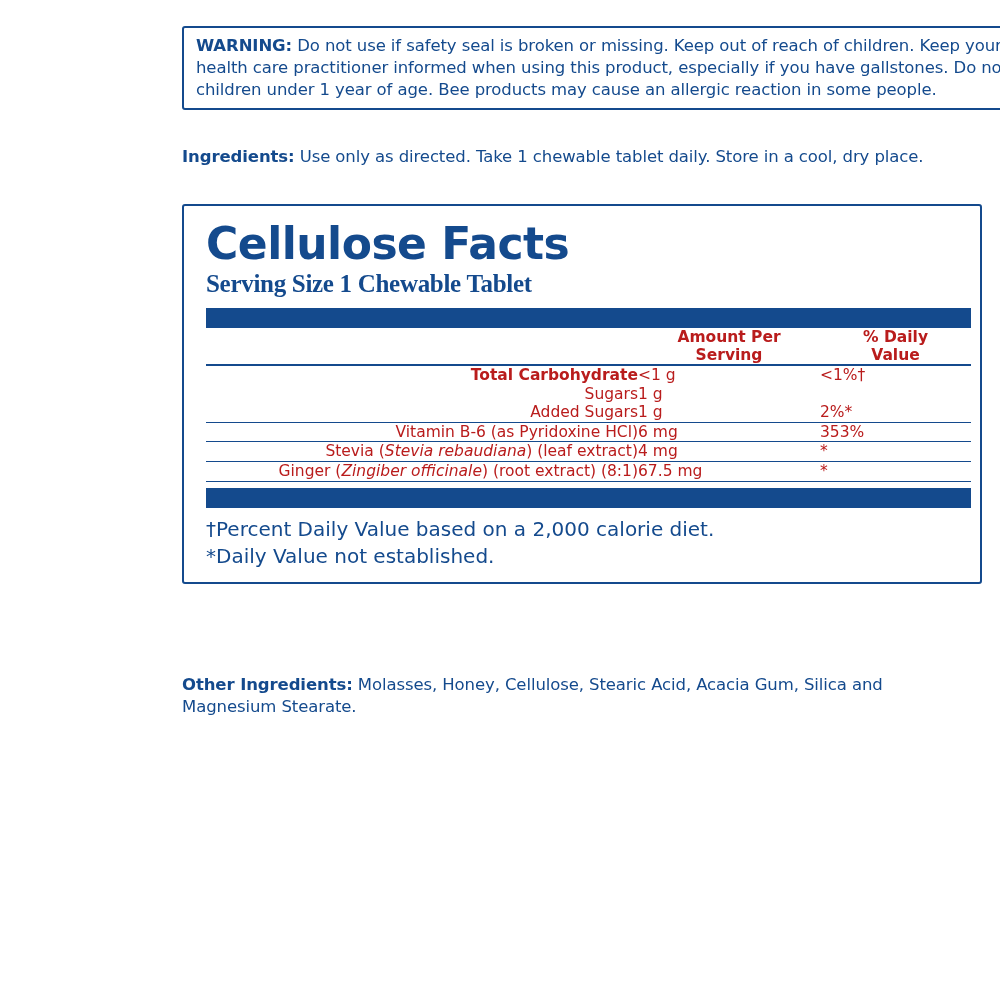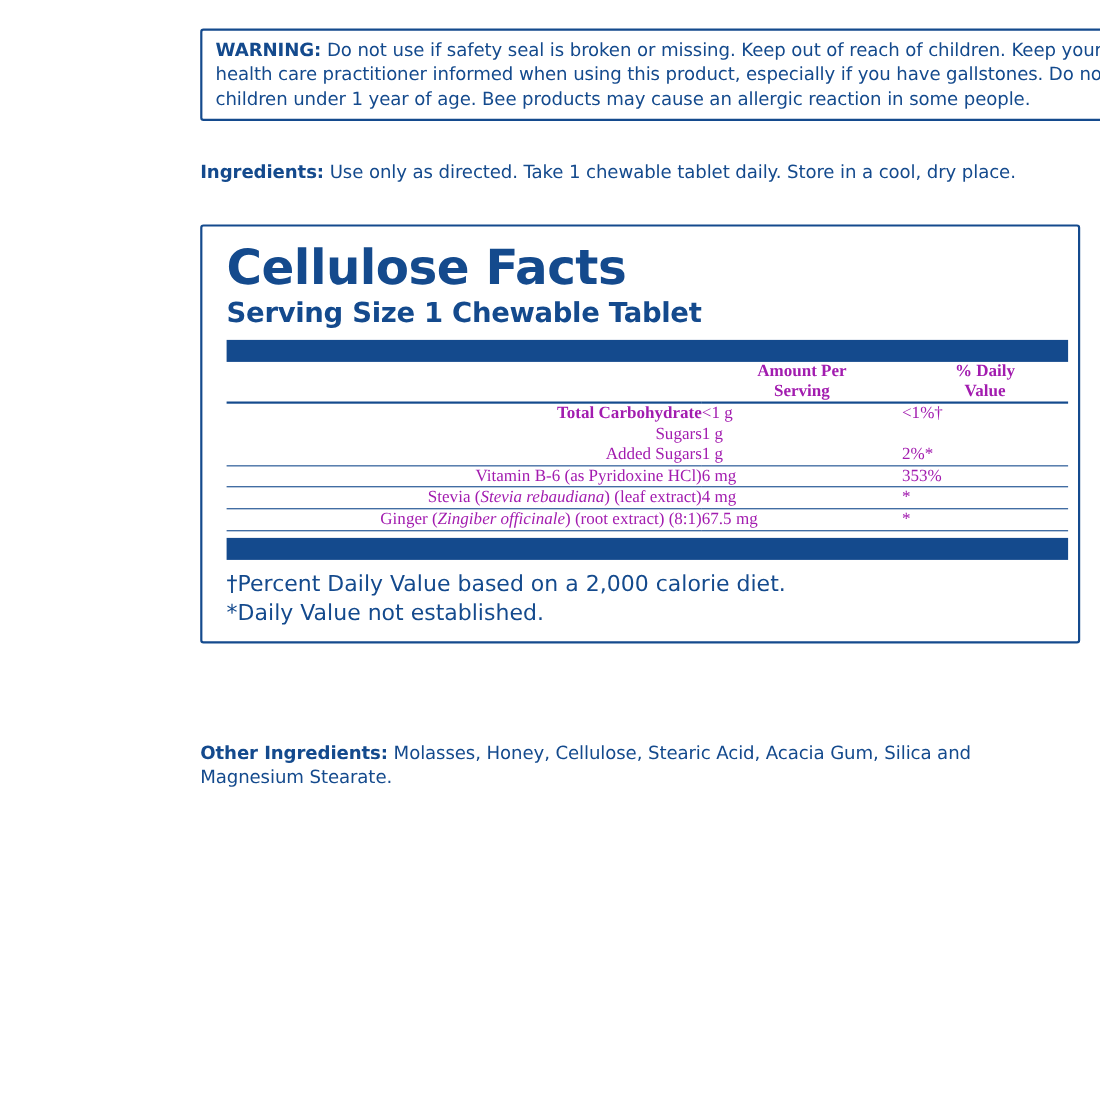--- a/index.html
+++ b/index.html
@@ -77,42 +77,42 @@
     color: #144a8d;
     line-height: 1.08;
     margin: 6px 0 0 10px;
   }
   .sf-subtitle {
     font-size: 25px;
     font-weight: bold;
     color: #144a8d;
     margin: 2px 0 0 10px;
     letter-spacing: -0.3px;
+    font-family: Liberation Serif, serif;
   }
 
   .bar-thick {
     height: 20px;
     background: #144a8d;
     margin: 10px 0 0 10px;
     width: 765px;
   }
   .bar-thick-bottom {
     height: 20px;
     background: #144a8d;
     margin: 6px 0 0 10px;
     width: 765px;
   }
 
   table.sf-table {
     margin-left: 10px;
     width: 765px;
     border-collapse: collapse;
     font-size: 15.5px;
-    color: #a21caf;
-    font-family: Liberation Serif, serif;
+    color: #b91c1c;
   }
   table.sf-table td, table.sf-table th {
     padding: 0;
     vertical-align: bottom;
   }
   .hdr-cell {
     text-align: center;
     font-weight: bold;
     font-size: 15.5px;
     line-height: 1.18;

